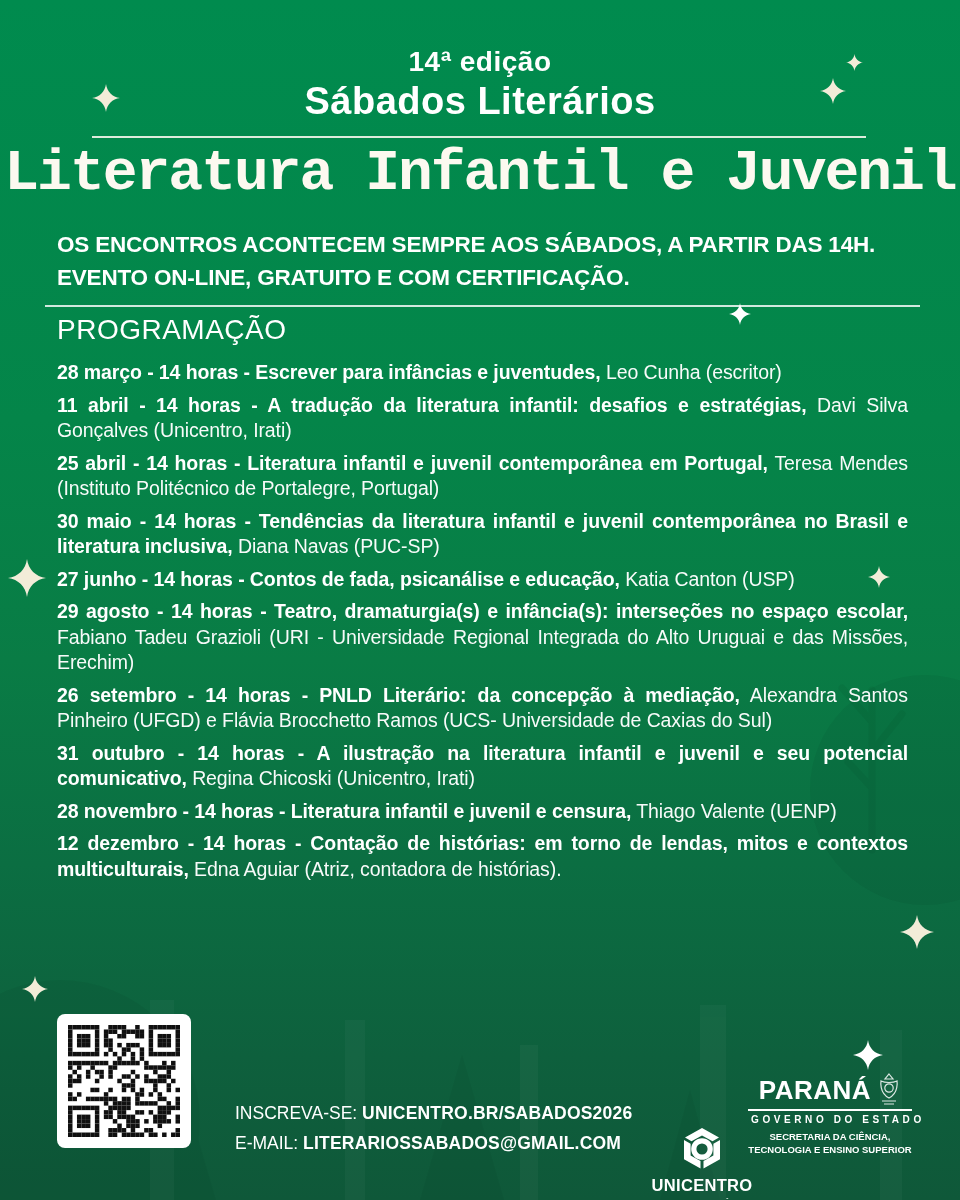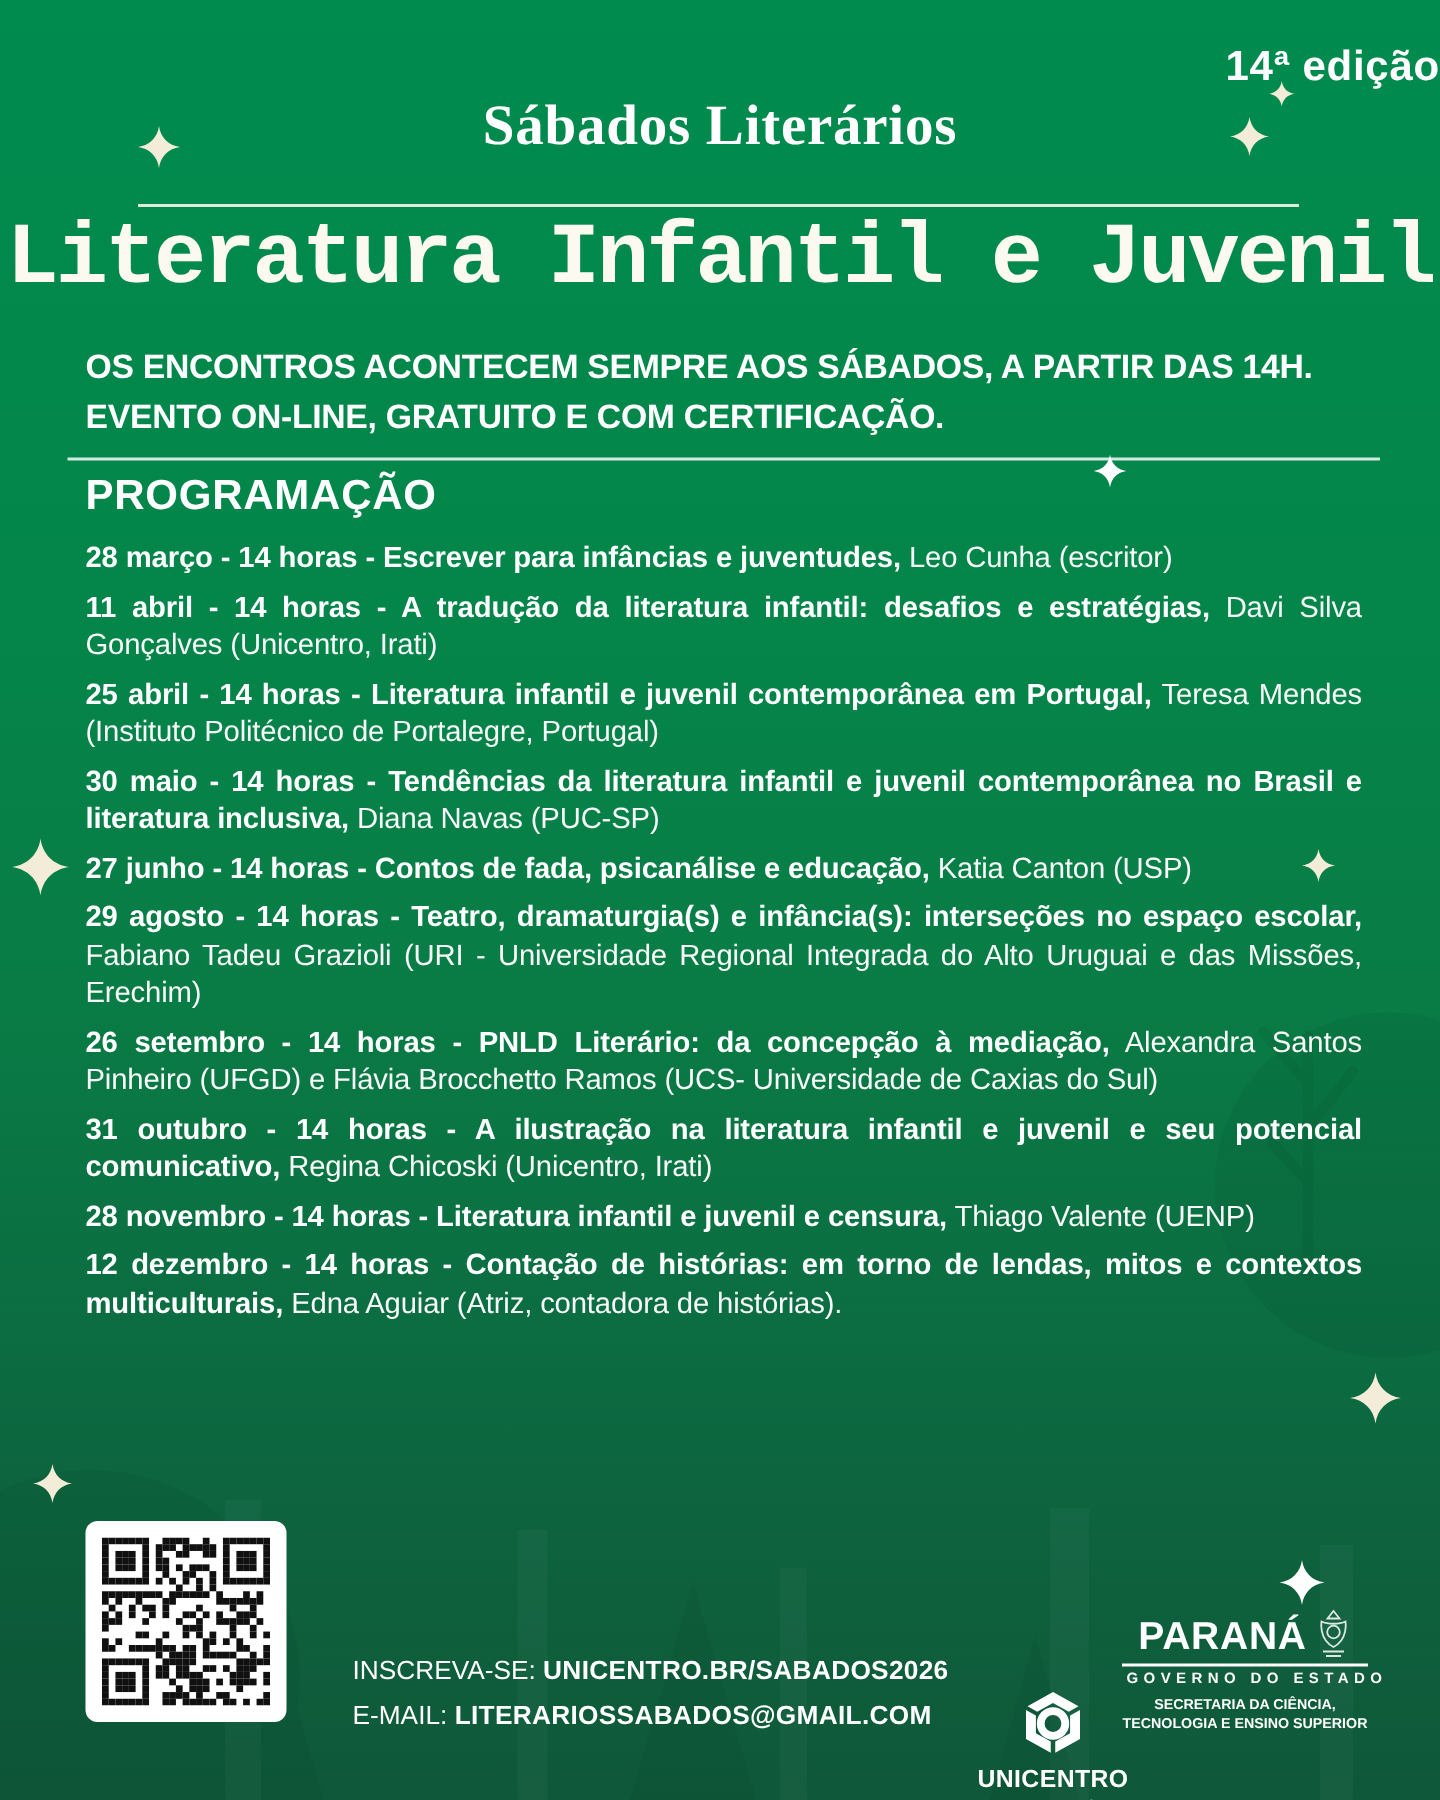--- a/index.html
+++ b/index.html
@@ -6,31 +6,31 @@
   .poster{
     position:relative;width:960px;height:1200px;overflow:hidden;
     background:linear-gradient(180deg,#008b4e 0%,#048549 35%,#097c45 55%,#0b6e42 72%,#0e603d 88%,#0f5839 100%);
     font-family:"Liberation Sans",sans-serif;color:#ffffff;
   }
   .bg{position:absolute;inset:0;width:100%;height:100%;}
   .sparkle{position:absolute;color:#f2ecd8;pointer-events:none;}
   .sparkle svg{display:block;}
 
   .hdr{position:absolute;top:0;left:0;width:100%;text-align:center;}
-  .edition{margin-top:28px;font-size:28px;font-weight:700;letter-spacing:.5px;text-align:right;}
-  .series{margin-top:2px;font-size:38px;font-weight:700;letter-spacing:.5px;font-family:Liberation Serif, serif;}
+  .edition{margin-top:46px;font-size:28px;font-weight:700;letter-spacing:.5px;}
+  .series{margin-top:2px;font-size:38px;font-weight:700;letter-spacing:.5px;}
   .divider{position:absolute;background:rgba(252,249,240,.88);}
   .divider-1{top:136px;left:92px;width:774px;height:2px;}
   .divider-2{top:305px;left:45px;width:875px;height:2px;background:rgba(255,255,255,.82);}
   .title{
     position:absolute;top:141px;left:0;width:100%;margin:0;text-align:center;
     font-family:Liberation Mono, monospace;font-weight:700;font-size:58px;letter-spacing:-2px;color:#fcf9f0;
   }
   .subtitle{position:absolute;top:228px;left:57px;width:858px;margin:0;font-size:22.5px;font-weight:700;line-height:33px;letter-spacing:-.2px;}
-  .prog-heading{position:absolute;top:314px;left:57px;margin:0;font-size:28px;font-weight:700;letter-spacing:.5px;}
+  .prog-heading{position:absolute;top:314px;left:57px;margin:0;font-size:28px;font-weight:400;letter-spacing:.5px;}
   .prog-list{position:absolute;top:360px;left:57px;width:851px;display:flex;flex-direction:column;gap:7px;}
   .item{margin:0;font-size:19.5px;line-height:25.5px;letter-spacing:-.1px;text-align:justify;}
   .item b{font-weight:700;}
   .item .speaker{font-weight:400;opacity:.97;}
 
   .qr{position:absolute;left:57px;top:1014px;width:134px;height:134px;background:#ffffff;border-radius:8px;padding:11px;box-sizing:border-box;}
   .qr svg{width:100%;height:100%;display:block;}
   .contact{position:absolute;left:190px;top:1098px;font-size:17.5px;line-height:30px;margin-left:45px;}
   .contact p{margin:0;}
   .contact .lbl{font-weight:400;}

